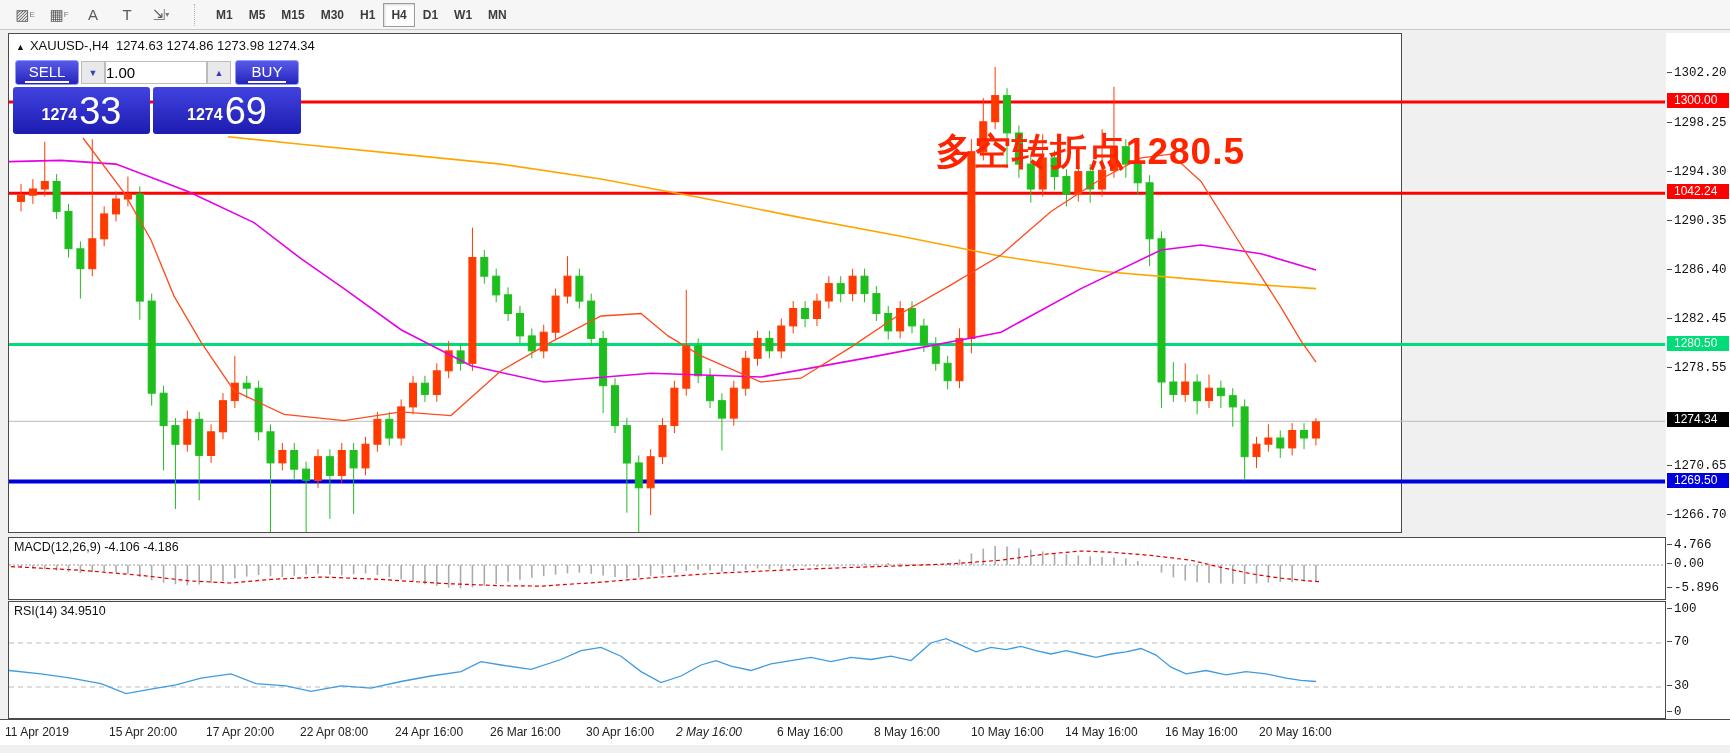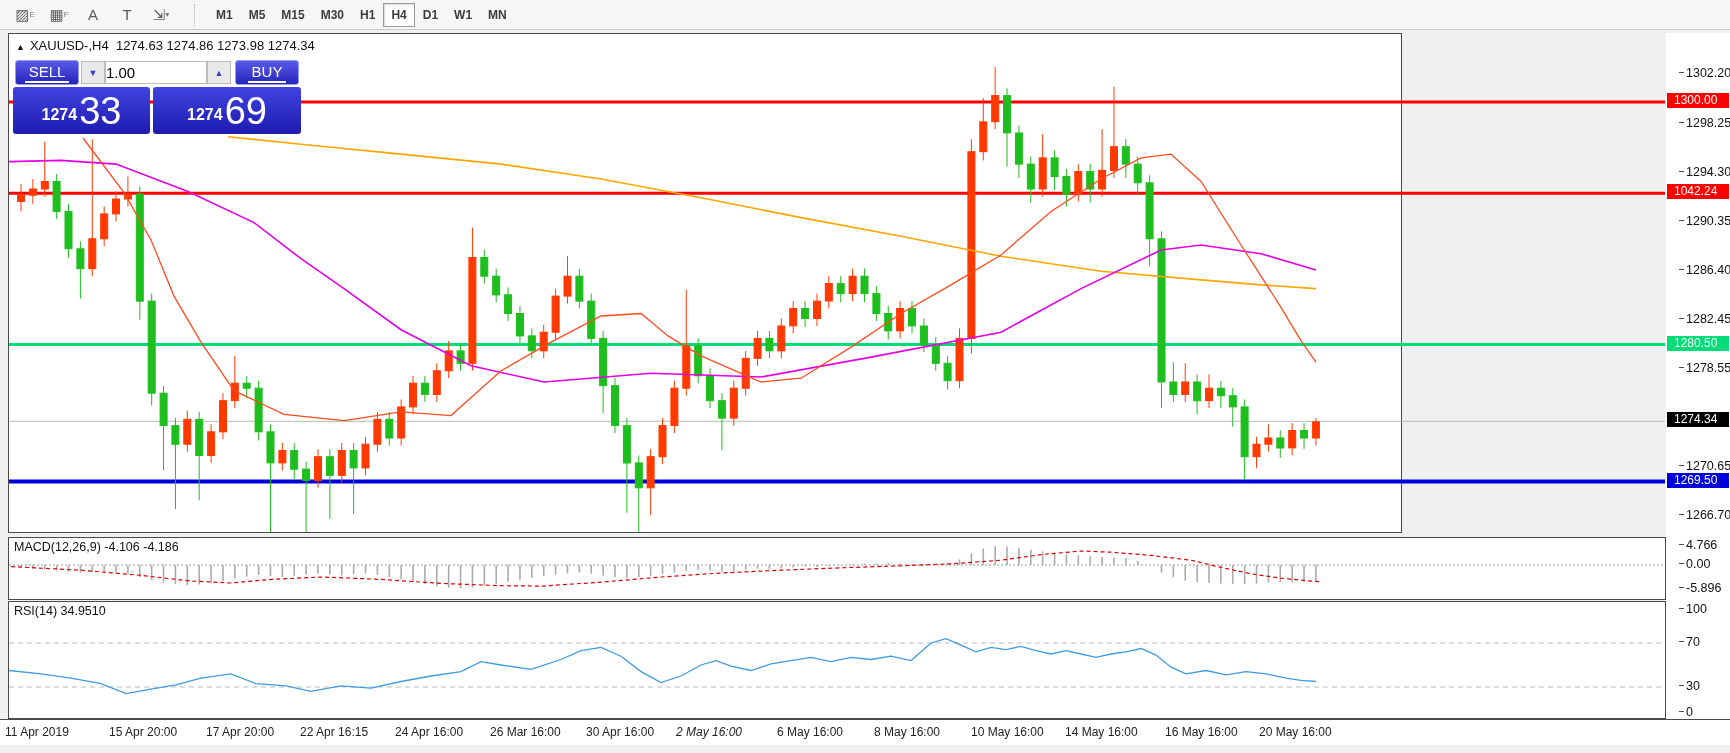--- a/index.html
+++ b/index.html
@@ -40,21 +40,21 @@
   #spin-down { left:70px; }
   #spin-up { left:196px; }
   .vol { position:absolute; left:94px; top:3px; width:102px; height:23px; border:1px solid #bcbcbc; font-size:15px; text-align:left; padding-right:8px; color:#000; background:#fff; }
   .pbox { position:absolute; top:29px; height:47px; background:linear-gradient(#4242e0,#1c1cb0); border-radius:3px; color:#fff; display:flex; align-items:flex-end; justify-content:center; padding-bottom:4px; cursor:pointer; }
   #sell-box { left:2px; width:137px; }
   #buy-box  { left:142px; width:148px; }
   .pbox .small { font-size:16px; font-weight:bold; line-height:30px; margin-right:2px; }
   .pbox .big { font-size:38px; line-height:38px; }
 
   
-  .tick { position:absolute; left:20px; font-size:12.5px; color:#111; height:14px; line-height:14px; }
+  .tick { position:absolute; left:8px; font-size:12.5px; color:#111; height:14px; line-height:14px;font-family:Liberation Mono, monospace; }
   .tick:before { content:""; position:absolute; left:-7px; top:6px; width:5px; height:1px; background:#4a4a4a; }
   .plabel { position:absolute; left:1px; width:62px; font-size:12px; color:#fff; height:15px; line-height:15px; padding-left:7px; }
   .date-label { position:absolute; top:5px; font-size:12px; color:#222; white-space:nowrap; }
 </style>
 </head>
 <body>
 
 <div class="toolbar" id="toolbar">
     <div class="tool-ico">▨<sub>E</sub></div>
     <div class="tool-ico">▦<sub>F</sub></div>
@@ -95,20 +95,21 @@
     <div class="pbox" id="sell-box">
       <span class="small">1274</span>
         <span class="big">33</span>
     </div>
     <div class="pbox" id="buy-box">
       <span class="small">1274</span>
         <span class="big">69</span>
     </div>
   </div>
 
+  <div class="annot">多空转折点1280.5</div>
   <svg id="price-svg" width="1656" height="498">
       <line x1="0" x2="1656" y1="67.9" y2="67.9" stroke="#ff0000" stroke-width="3"></line>
       <line x1="0" x2="1656" y1="159.2" y2="159.2" stroke="#ff0000" stroke-width="3"></line>
       <line x1="0" x2="1656" y1="310.6" y2="310.6" stroke="#00dc78" stroke-width="3"></line>
       <line x1="0" x2="1656" y1="447.6" y2="447.6" stroke="#0000dc" stroke-width="4"></line>
       <line x1="0" x2="1656" y1="387.3" y2="387.3" stroke="#bbbbbb" stroke-width="1"></line>
       <line x1="12" x2="12" y1="150.0" y2="177.4" stroke="#ff3a00" stroke-width="1"></line>
       <rect x="8.5" y="161.2" width="7" height="6.2" fill="#ff3a00" stroke="#ff3a00"></rect>
       <line x1="23.880000000000003" x2="23.880000000000003" y1="145.0" y2="169.9" stroke="#ff3a00" stroke-width="1"></line>
       <rect x="20.4" y="155.0" width="7" height="6.2" fill="#ff3a00" stroke="#ff3a00"></rect>
@@ -482,21 +483,21 @@
     <div class="tick" style="top: 569px;">100</div>
     <div class="tick" style="top: 602px;">70</div>
     <div class="tick" style="top: 646px;">30</div>
     <div class="tick" style="top: 672px;">0</div>
   </div>
 
 <div id="time-axis">
     <div class="date-label" style="left: 5px;">11 Apr 2019</div>
     <div class="date-label" style="left: 109px;">15 Apr 20:00</div>
     <div class="date-label" style="left: 206px;">17 Apr 20:00</div>
-    <div class="date-label" style="left: 300px;">22 Apr 16:15</div>
+    <div class="date-label" style="left: 300px;">22 Apr 08:00</div>
     <div class="date-label" style="left: 395px;">24 Apr 16:00</div>
     <div class="date-label" style="left: 490px;">26 Mar 16:00</div>
     <div class="date-label" style="left: 586px;">30 Apr 16:00</div>
     <div class="date-label" style="left: 676px; font-style: italic;">2 May 16:00</div>
     <div class="date-label" style="left: 777px;">6 May 16:00</div>
     <div class="date-label" style="left: 874px;">8 May 16:00</div>
     <div class="date-label" style="left: 971px;">10 May 16:00</div>
     <div class="date-label" style="left: 1065px;">14 May 16:00</div>
     <div class="date-label" style="left: 1165px;">16 May 16:00</div>
     <div class="date-label" style="left: 1259px;">20 May 16:00</div>

